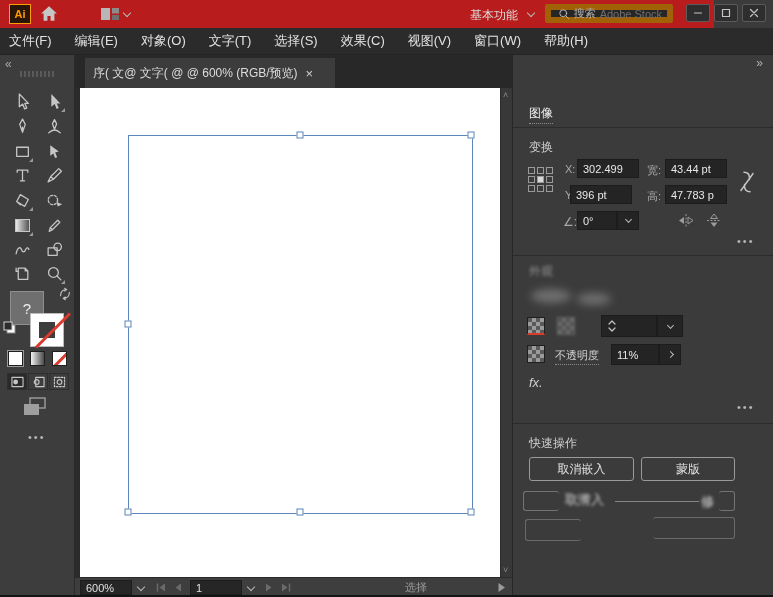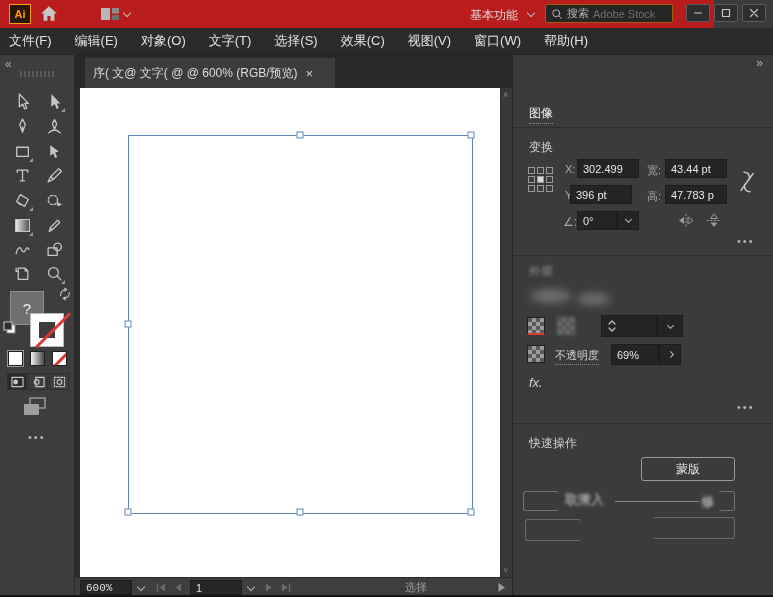--- a/index.html
+++ b/index.html
@@ -14,22 +14,22 @@
   
   .titlebar{left:0;top:0;width:714px;height:28px;background:#b91c1c;text-decoration:underline;}
   .ailogo{left:9px;top:4px;width:22px;height:20px;background:#2a1608;border:1.5px solid #ff9c00;
           color:#ff9c00;font-weight:bold;font-size:11px;display:flex;align-items:center;justify-content:center;box-sizing:border-box;}
   .homeico{left:40px;top:5px;}
   .wsico{left:100px;top:7px;}
   .chev{border:solid #b9b9b9;border-width:0 1.5px 1.5px 0;display:inline-block;padding:2.5px;transform:rotate(45deg);}
   .wschev{left:124px;top:10px;}
   .wslabel{left:470px;top:7px;color:#dcdcdc;}
   .wslabel2chev{left:528px;top:10px;}
-  .searchbox{left:545px;top:4px;width:128px;height:19px;background:#262626;border:1px solid #a16207;border-radius:2px;
-             display:flex;align-items:center;padding:0 5px;gap:4px;box-sizing:border-box;}
+  .searchbox{left:545px;top:4px;width:128px;height:19px;background:#262626;border:6px solid #a16207;border-radius:2px;
+             display:flex;align-items:center;padding:0 5px;gap:4px;box-sizing:border-box;justify-content:flex-end;}
   .searchbox .lab{color:#b5b5b5;font-size:11px;}
   .searchbox .ph{color:#6f6f6f;font-size:11px;}
   .winbtn{top:4px;width:24px;height:18px;background:#2e2e2e;border:1px solid #5b5b5b;border-radius:2px;
           display:flex;align-items:center;justify-content:center;box-sizing:border-box;}
 
   
   .menubar{left:0;top:28px;width:773px;height:27px;background:#2b2b2b;display:flex;align-items:center;
            gap:0;box-sizing:border-box;border-bottom:1px solid #242424;}
   .menuitem{padding:0 14px 0 9px;color:#e2e2e2;font-size:13px;}
 
@@ -316,21 +316,21 @@
       <div class="handle" style="left:220px;top:424px;"></div>
       <div class="handle" style="left:391px;top:424px;"></div>
     </div>
 
     <div class="abs vscroll">
       <span class="vchev" style="top:2px;">˄</span>
       <span class="vchev" style="bottom:2px;">˅</span>
     </div>
 
     <div class="abs statusbar">
-      <div class="sbox" style="width:52px;margin-left:5px;font-family:Liberation Mono, monospace;">600%</div>
+      <div class="sbox" style="width:52px;margin-left:5px;">600%</div>
       <span class="chev" style="margin:0 8px 2px 6px;"></span>
       <svg class="navico" width="12" height="11" viewBox="0 0 12 11">
           <path d="M2.5 1.5 V9.5" stroke="#6a6a6a" stroke-width="1.5"></path>
           <path d="M10 1.5 L4.5 5.5 L10 9.5 Z" fill="#6a6a6a"></path>
         </svg>
       <svg class="navico" width="9" height="11" viewBox="0 0 9 11">
           <path d="M8 1.5 L2.5 5.5 L8 9.5 Z" fill="#6a6a6a"></path>
         </svg>
       <div class="sbox" style="width:52px;margin-left:5px;">1</div>
       <span class="chev" style="margin:0 8px 2px 6px;"></span>
@@ -409,29 +409,30 @@
     <div class="abs field" style="left:88px;top:260px;width:56px;height:22px;gap:0;">
       <svg width="10" height="16" viewBox="0 0 10 16">
           <path class="ico" d="M2 6 L5 3 L8 6 M2 10 L5 13 L8 10"></path>
         </svg>
     </div>
     <div class="abs field" style="left:144px;top:260px;width:26px;height:22px;justify-content:center;">
         <span class="chev" style="padding:2px;margin-top:-2px;"></span>
       </div>
     <div class="abs checker" style="left:14px;top:290px;"></div>
     <span class="abs flabel dotted" style="left:42px;top:293px;color:#cfcfcf;">不透明度</span>
-    <div class="abs field" style="left:98px;top:289px;width:48px;height:21px;">69%</div>
+    <div class="abs field" style="left:98px;top:289px;width:48px;height:21px;">11%</div>
     <div class="abs field" style="left:146px;top:289px;width:22px;height:21px;justify-content:center;">
         <span class="chev" style="transform:rotate(-45deg);padding:2px;"></span>
       </div>
     <span class="abs" style="left:16px;top:320px;font-style:italic;color:#cfcfcf;font-size:13px;">fx.</span>
     <span class="abs dots" style="left:224px;top:346px;">•••</span>
     <div class="abs divider" style="top:368px;"></div>
 
     <span class="abs seclabel" style="left:16px;top:380px;">快速操作</span>
+    <div class="abs qbtn" style="left:16px;top:402px;width:105px;">取消嵌入</div>
     <div class="abs qbtn" style="left:128px;top:402px;width:94px;">蒙版</div>
 
     <div class="abs gfrag" style="left:10px;top:436px;width:36px;height:20px;border-right:none;opacity:.6;"></div>
     <span class="abs smudge" style="left:52px;top:436px;color:#f2f2f2;font-weight:bold;font-size:13px;">取潸入</span>
     <div class="abs gline" style="left:102px;top:446px;width:84px;"></div>
     <span class="abs smudge" style="left:188px;top:438px;color:#f2f2f2;font-weight:bold;font-size:13px;">修</span>
     <div class="abs gfrag" style="left:206px;top:436px;width:16px;height:20px;border-left:none;opacity:.6;"></div>
 
     <div class="abs gfrag" style="left:12px;top:464px;width:56px;height:22px;border-right:none;opacity:.5;"></div>
     <div class="abs gfrag" style="left:140px;top:462px;width:82px;height:22px;border-left:none;opacity:.5;"></div>

